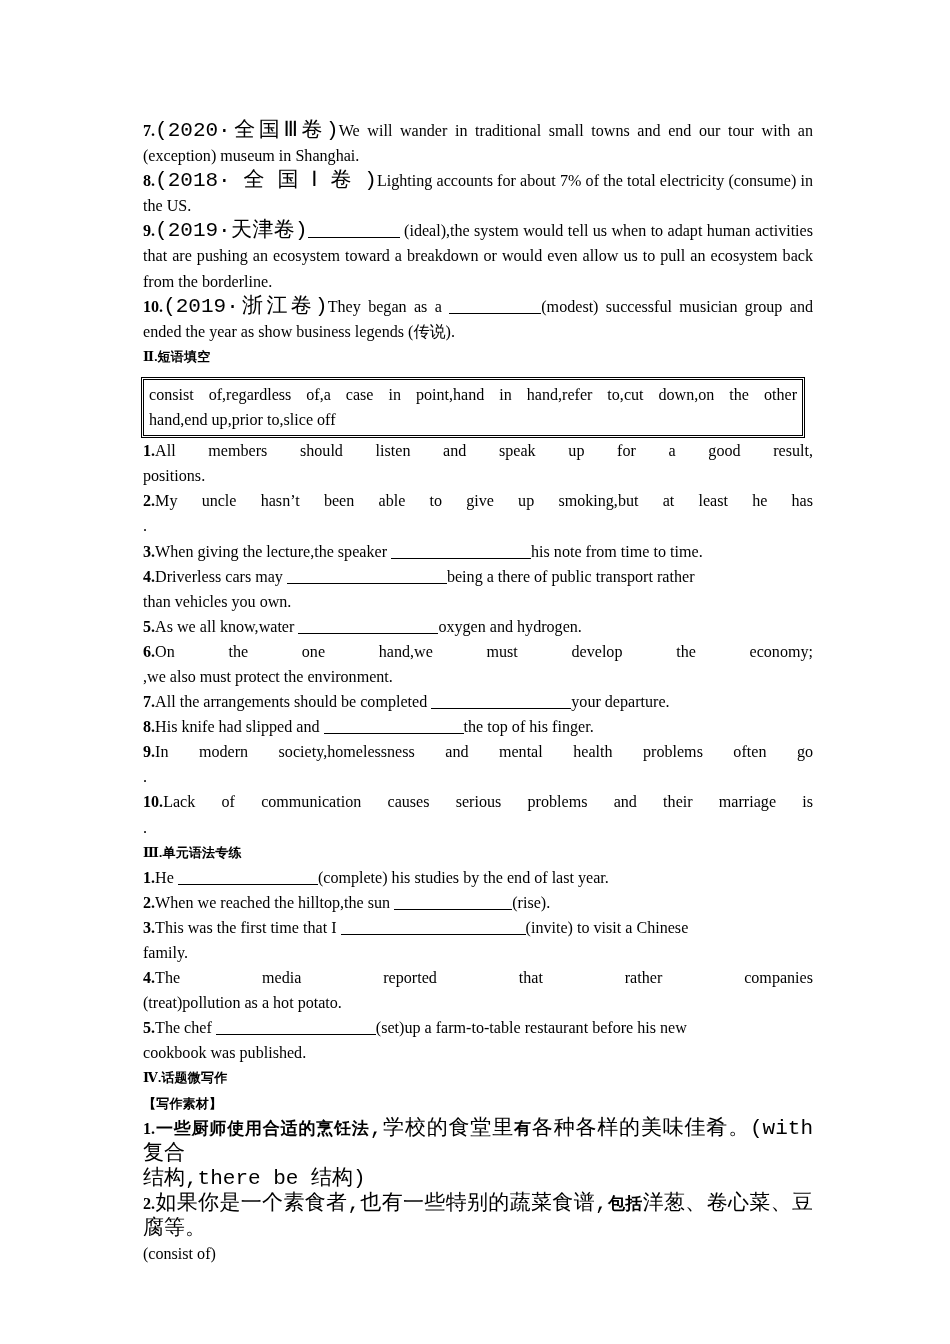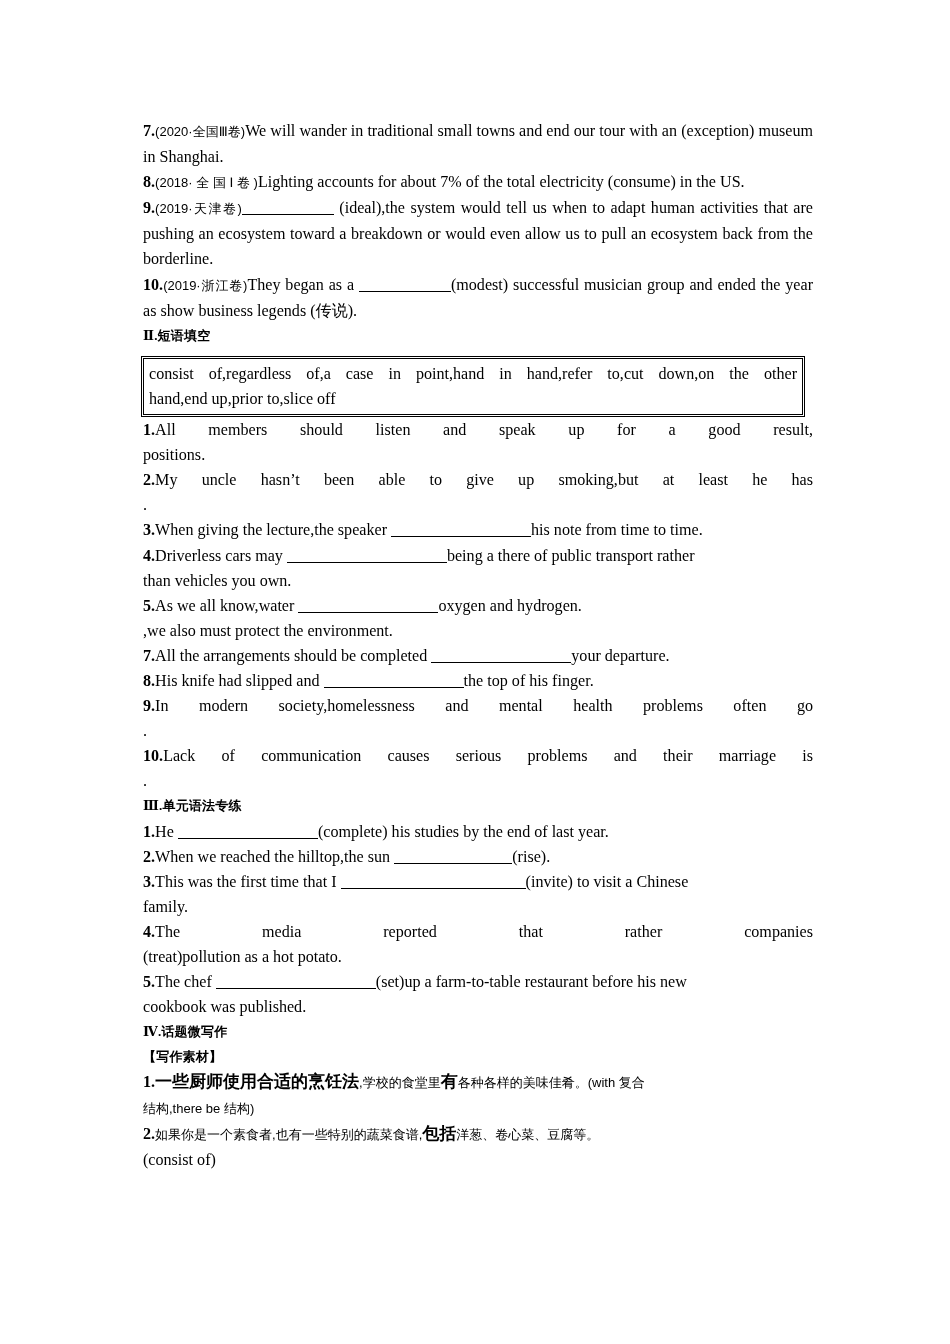--- a/index.html
+++ b/index.html
@@ -31,22 +31,22 @@
     letter-spacing: 0;
   }
   
   .para.stretch {
     text-align-last: justify;
   }
   .num {
     font-weight: bold;
   }
   .cn {
-    font-family: Liberation Sans, sans-serif;
-    font-size: 13px;
+    font-family: Liberation Mono, monospace;
+    font-size: 21px;
   }
   .cn-b {
     font-family: "DejaVu Sans", "Liberation Sans", sans-serif;
     font-size: 17px;
     font-weight: bold;
   }
   .heading {
     font-family: "DejaVu Sans", "Liberation Sans", sans-serif;
     font-size: 13px;
     font-weight: bold;
@@ -117,20 +117,21 @@
     <p class="para stretch"><span class="num">2.</span><span>My uncle hasn’t been able to give up smoking,but at least he has</span></p>
     <p class="para">.</p>
 
     <p class="para"><span class="num">3.</span><span>When giving the lecture,the speaker</span> <span class="blank b-lg"></span><span>his note from time to time.</span></p>
 
     <p class="para"><span class="num">4.</span><span>Driverless cars may</span> <span class="blank b-xl"></span><span>being a there of public transport rather</span></p>
     <p class="para">than vehicles you own.</p>
 
     <p class="para"><span class="num">5.</span><span>As we all know,water</span> <span class="blank b-lg"></span><span>oxygen and hydrogen.</span></p>
 
+    <p class="para stretch"><span class="num">6.</span><span>On the one hand,we must develop the economy;</span></p>
     <p class="para">,we also must protect the environment.</p>
 
     <p class="para"><span class="num">7.</span><span>All the arrangements should be completed</span> <span class="blank b-lg"></span><span>your departure.</span></p>
 
     <p class="para"><span class="num">8.</span><span>His knife had slipped and</span> <span class="blank b-lg"></span><span>the top of his finger.</span></p>
 
     <p class="para stretch"><span class="num">9.</span><span>In modern society,homelessness and mental health problems often go</span></p>
     <p class="para">.</p>
 
     <p class="para stretch"><span class="num">10.</span><span>Lack of communication causes serious problems and their marriage is</span></p>

